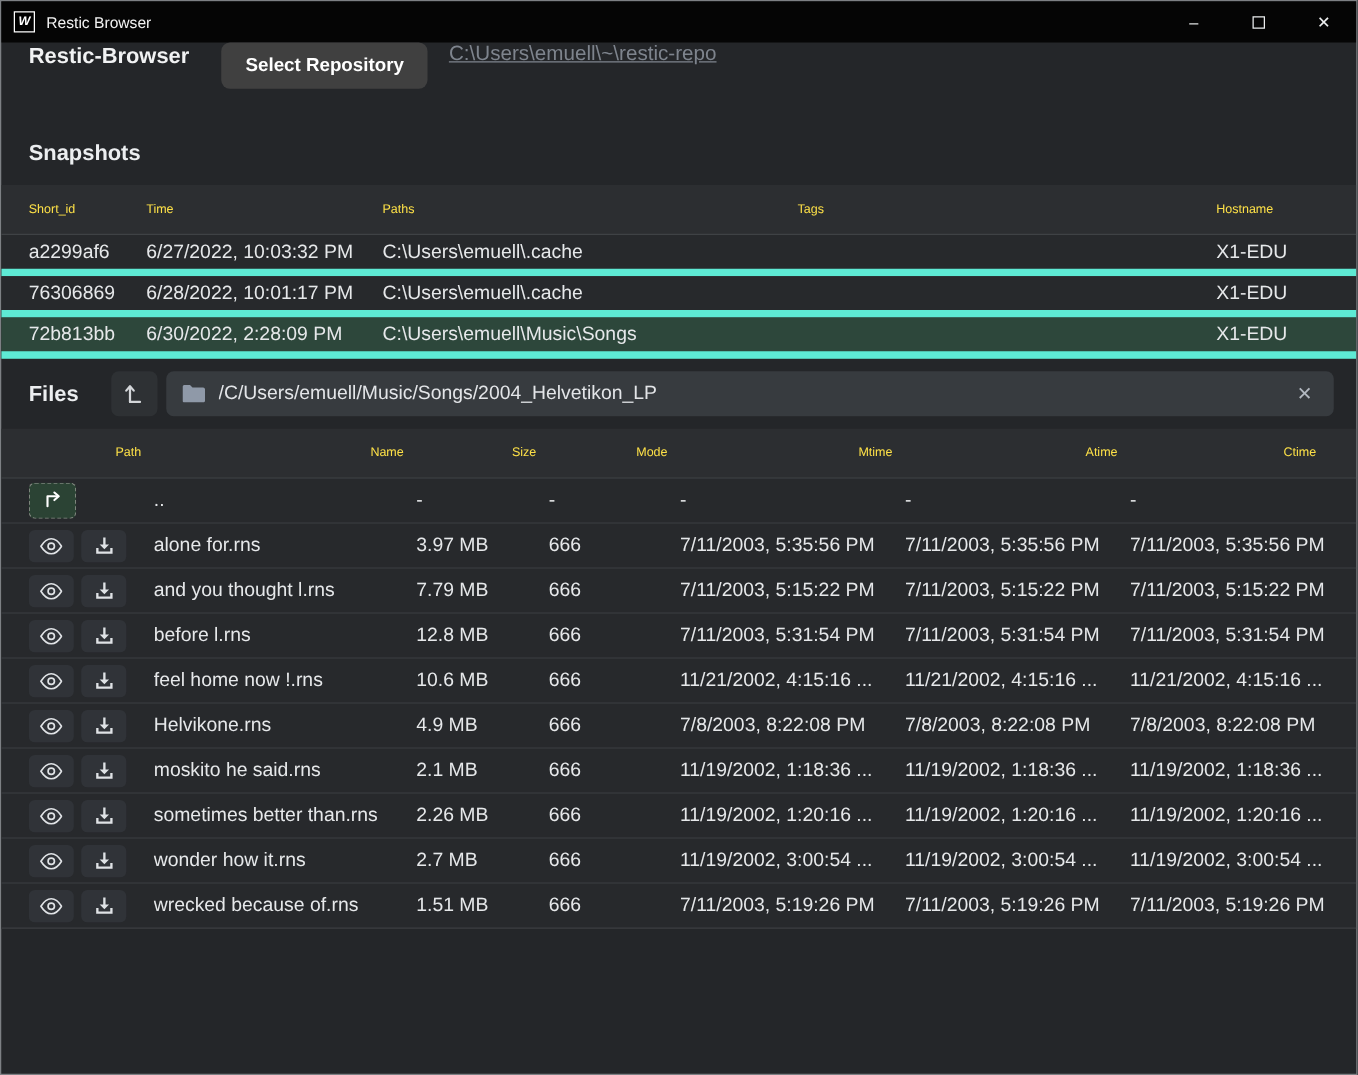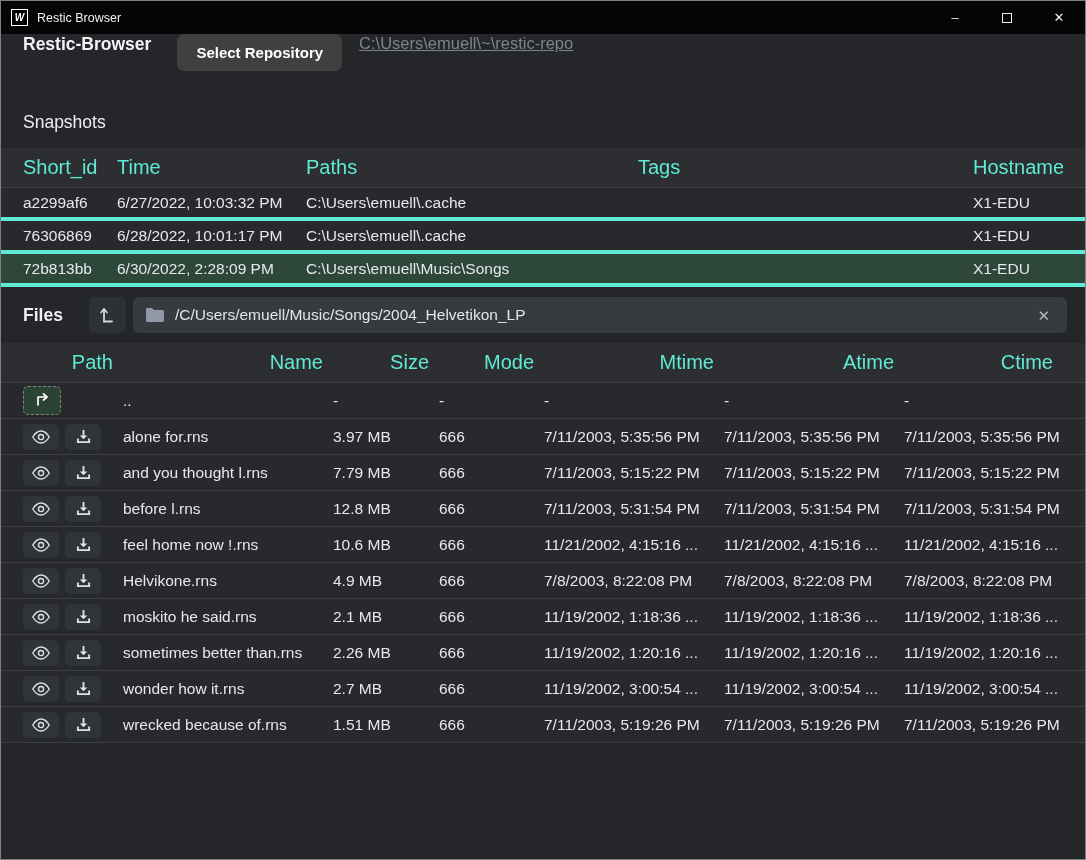--- a/index.html
+++ b/index.html
@@ -21,31 +21,31 @@
   .tb-btn .maxbox { width:10px; height:10px; border:1px solid #eceeef; display:inline-block; }
   
   .header { height:62px; display:flex; align-items:flex-start; padding:0 22px; }
   .header-title { font-size:17.5px; font-weight:bold; color:#f1f2f3; }
   .repo-btn { margin-left:26px; background:#404040; color:#fff; font-weight:bold;
     font-size:15px; border:none; border-radius:7px; padding:10px 19px;
     font-family:inherit; cursor:pointer; }
   .repo-path { margin-left:17px; font-size:16.5px; color:#7e848d;text-decoration:underline; }
   
   .section-head { height:52px; display:flex; align-items:center; padding:0 22px; }
-  .section-title { font-size:17.5px; font-weight:normal; color:#eceef0; }
-  
-  .thead { background:#2c2e31; border-bottom:1px solid #3f4245; color:#5eead4; font-size:20px; }
+  .section-title { font-size:17.5px; font-weight:bold; color:#eceef0; }
+  
+  .thead { background:#2c2e31; border-bottom:1px solid #3f4245; color:#fde047; font-size:10px; }
   .snap-grid { display:grid; grid-template-columns:94px 189px 332px 335px 1fr;
     padding:0 22px; align-items:center; }
   .file-grid { display:grid; grid-template-columns:100px 210px 106px 105px 180px 180px 1fr;
     padding:0 22px; align-items:center; }
   .snap-grid.thead { height:40px; }
   .file-grid.thead { height:40px;text-align:right; }
   .cell { white-space:nowrap; overflow:hidden; padding-right:10px; }
-  .srow { height:33px; background:#27292c; border-bottom:4px solid #5eead4; font-size:15.5px; }
+  .srow { height:33px; background:#27292c; border-bottom:6px solid #5eead4; font-size:15.5px; }
   .srow.selected { background:#2d473b; }
   .frow { height:36px; background:#27292c; border-bottom:1px solid #3c3f42; font-size:15.5px; }
   .btn-cell { display:flex; gap:6px; align-items:center; }
   .icon-btn { width:36px; height:26px; background:#303338; border:none; border-radius:5px;
     color:#dfe2e5; display:flex; align-items:center; justify-content:center; cursor:pointer; }
   .updir-btn { width:38px; height:29px; background:#2b4334; border:1px dashed #7d857c;
     border-radius:5px; color:#fff; display:flex; align-items:center; justify-content:center; cursor:pointer; }
   
   .files-bar { height:56px; display:flex; align-items:center; padding:0 18px 0 22px; }
   .files-label { font-size:17.5px; font-weight:bold; color:#eceef0; }

